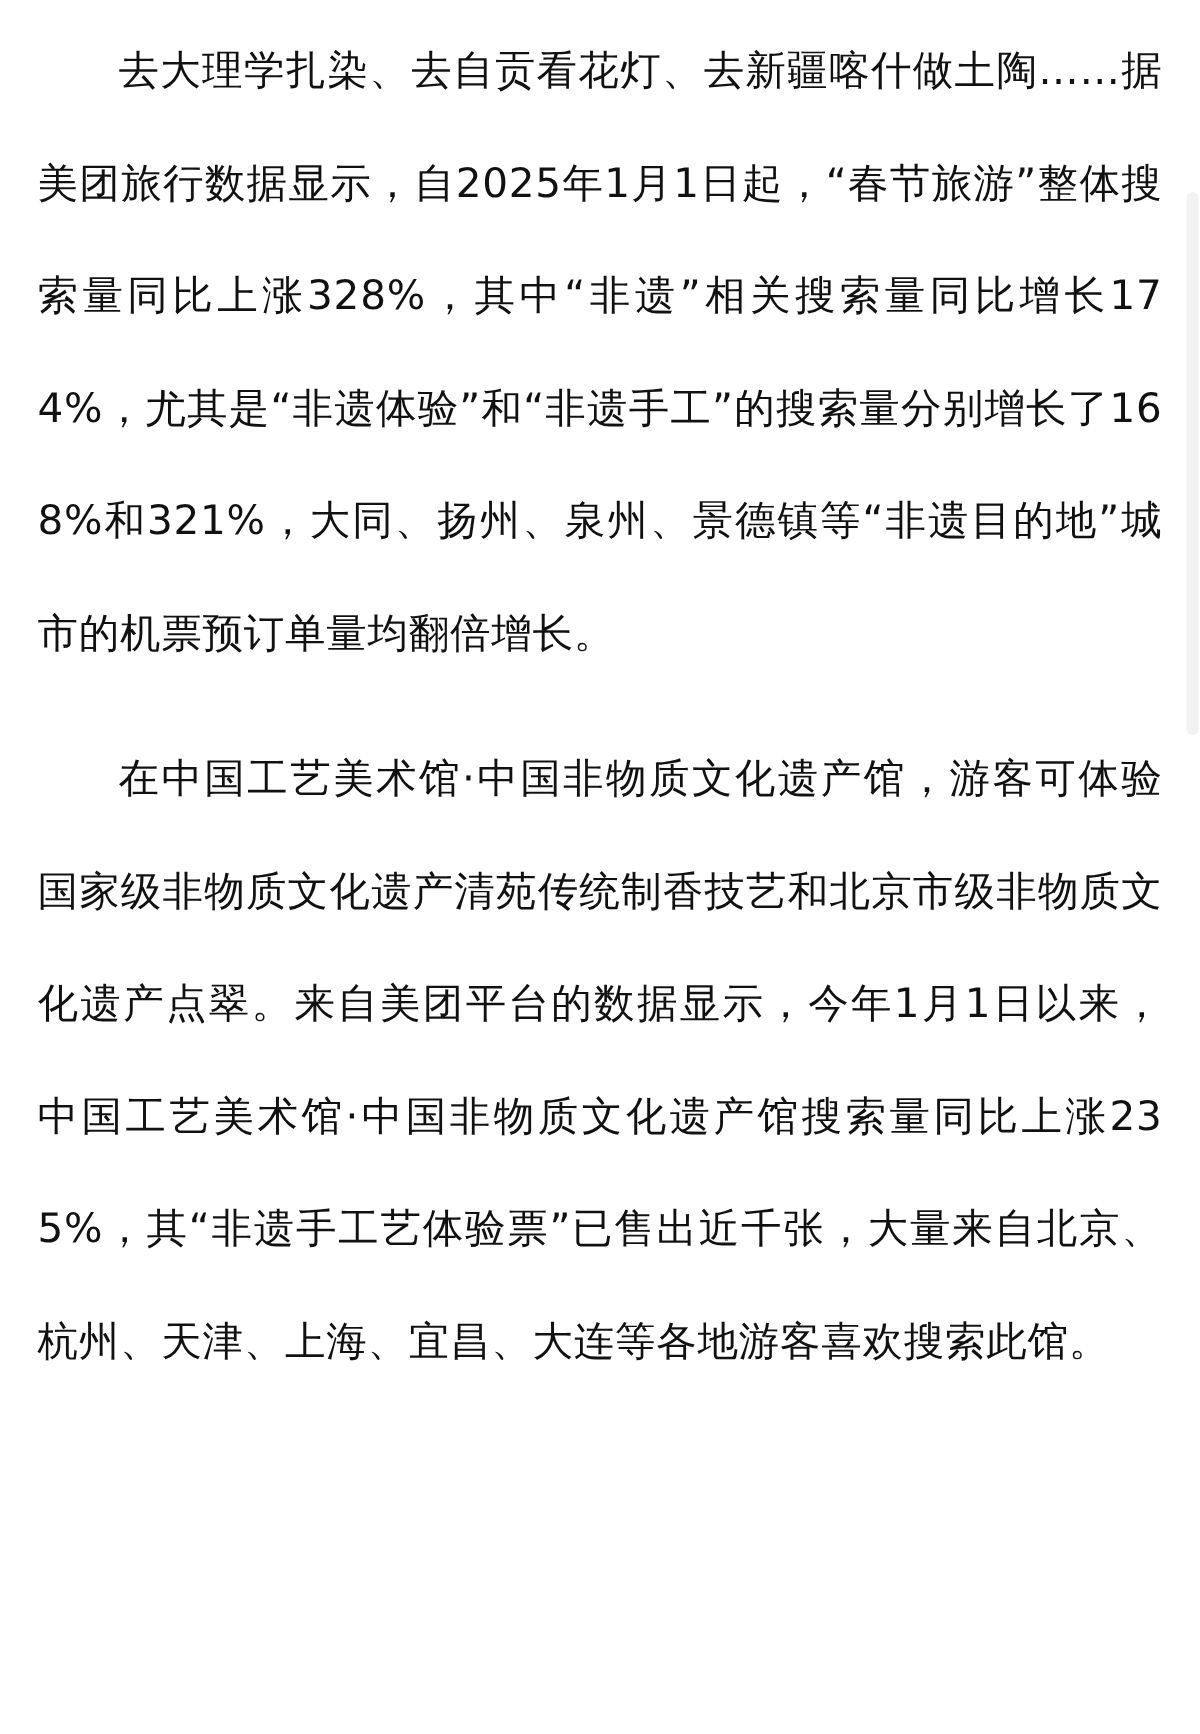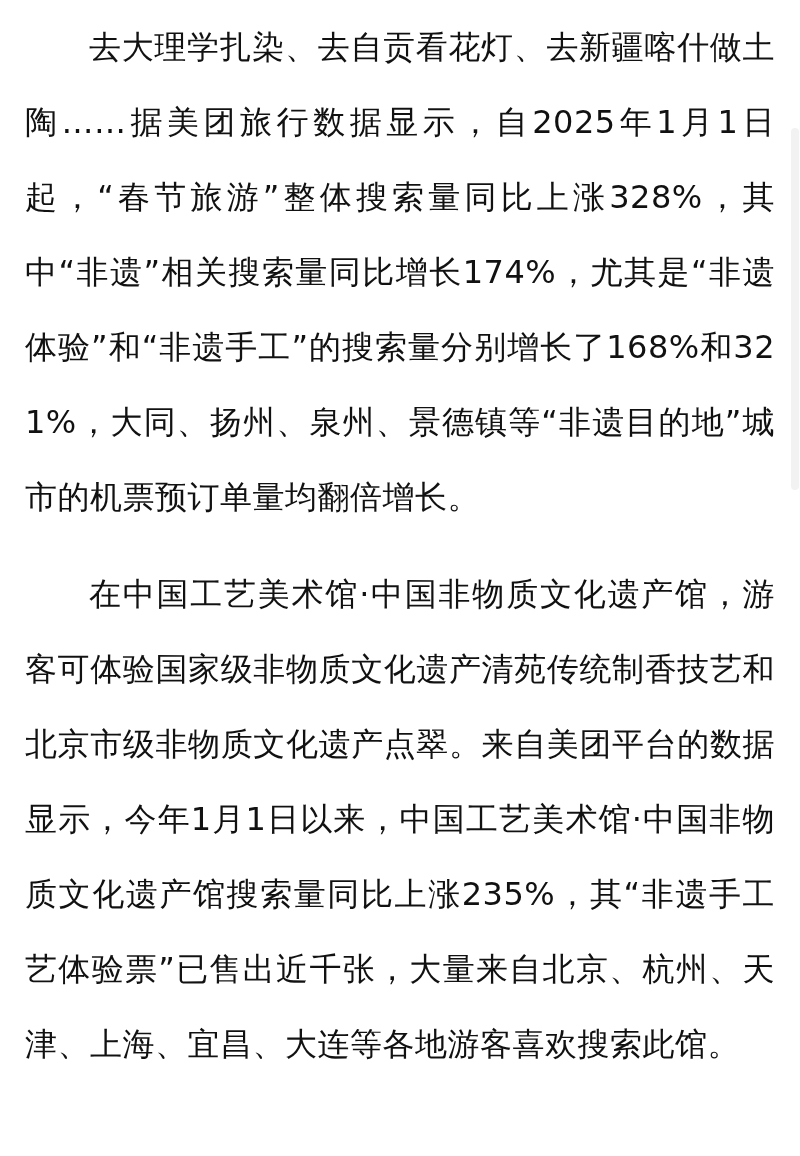--- a/index.html
+++ b/index.html
@@ -18,21 +18,21 @@
     position: relative;
     width: 800px;
     height: 1156px;
     background: #ffffff;
   }
   .article-body {
     padding: 10px 25px 0 25px;
   }
   .article-body p {
     margin: 0 0 22px 0;
-    font-size: 32px;
+    font-size: 27px;
     line-height: 75px;
     color: #111111;
     text-align: justify;
     text-justify: inter-ideograph;
     text-indent: 2em;
     letter-spacing: 0.5px;
     word-break: break-all;
   }
   .scrollbar-track {
     position: absolute;

